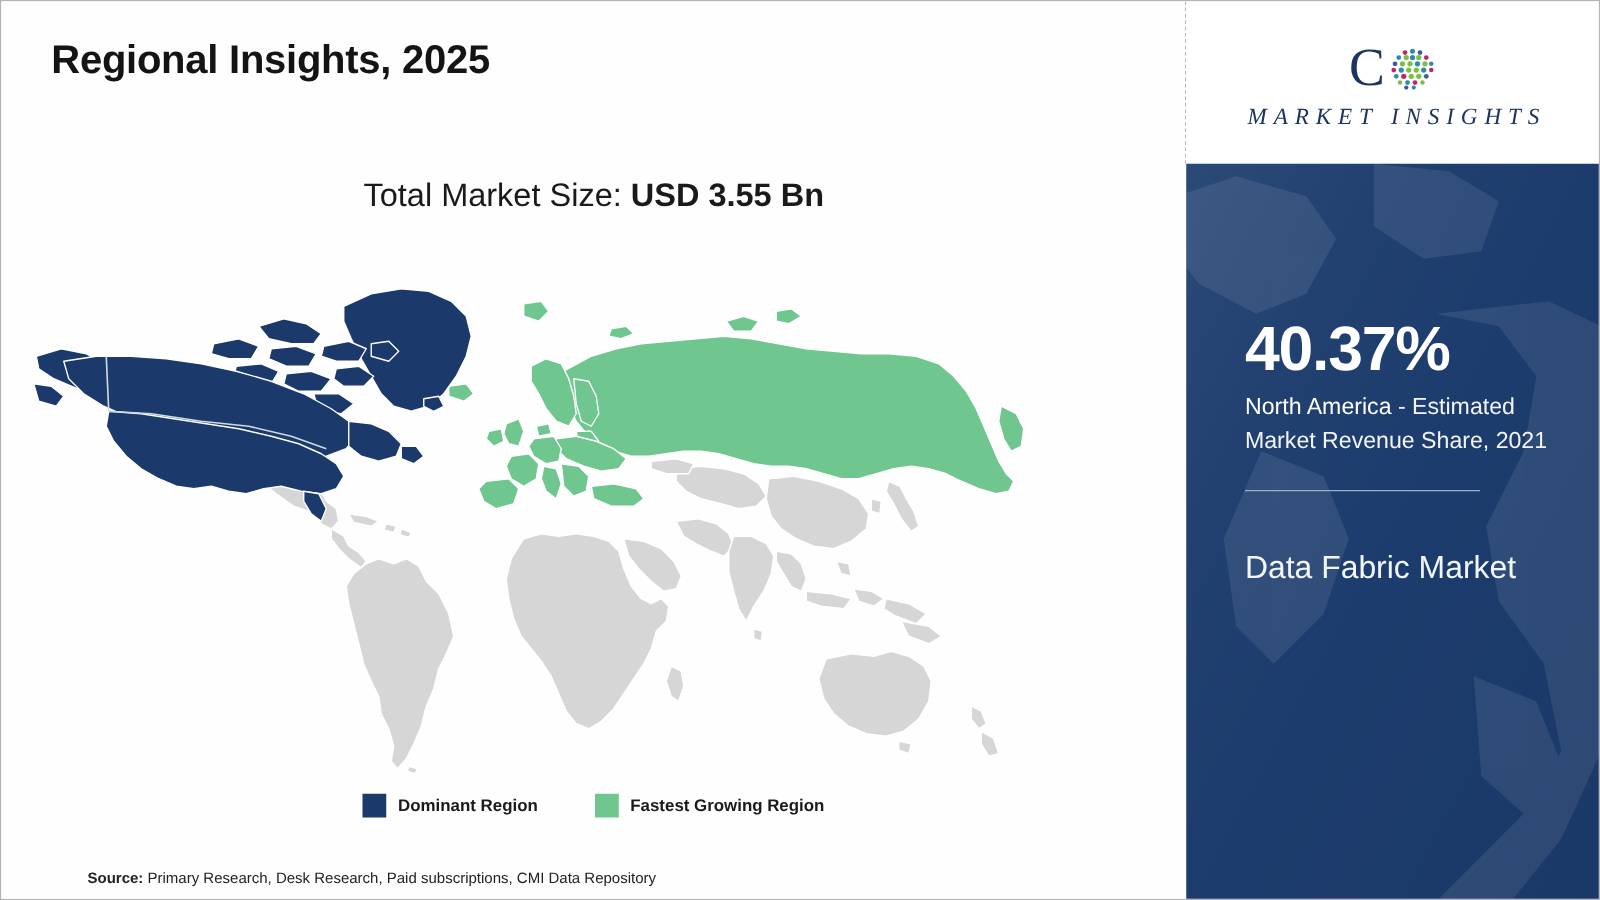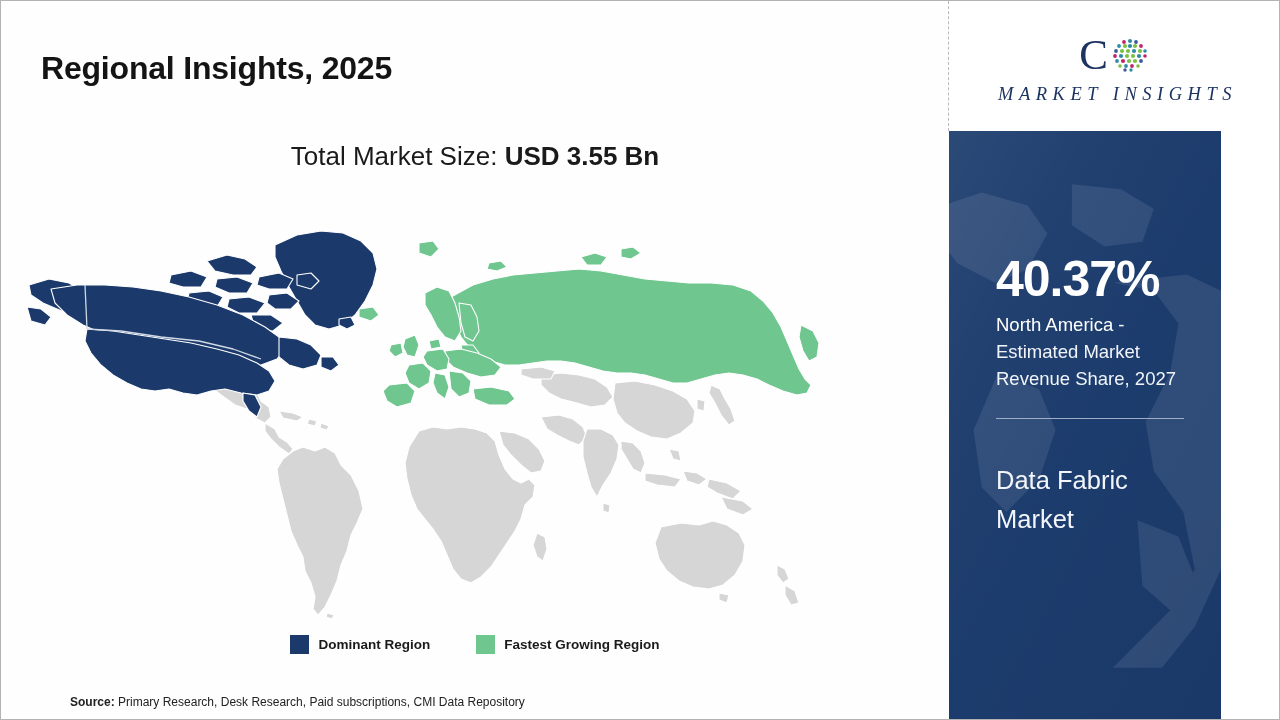--- a/index.html
+++ b/index.html
@@ -17,21 +17,21 @@
     overflow:hidden;
   }
 
   
   #left-pane {
     position:absolute; left:0; top:0;
     width:948px; height:720px;
     background:#fefefe;
   }
   #page-title {
-    position:absolute; left:40px; top:49px;
+    position:absolute; left:40px; top:28px;
     font-size:32px; font-weight:bold; color:#141414;
     letter-spacing:-0.2px;
     font-family:"Liberation Sans", sans-serif;
   }
   #market-size {
     position:absolute; left:0; top:140px; width:948px;
     text-align:center;
     font-size:26px; color:#1a1a1a;
   }
   #market-size .bold { font-weight:bold; }
@@ -86,21 +86,21 @@
   }
   #logo-globe { width:40px; height:40px; margin:0 1px; display:block; }
   #logo-sub {
     font-family:"Liberation Serif", serif;
     font-size:18.5px; color:#1d3461;
     letter-spacing:5.5px; margin-top:2px; padding-left:5px;font-style:italic;
   }
 
   #stat-panel {
     position:absolute; left:948px; top:130px;
-    width:272px; height:590px;
+    width:332px; height:590px;
     background:#1c3c6d;
     overflow:hidden;
   }
   #panel-watermark {
     position:absolute; inset:0;
     opacity:0.085;
   }
   #panel-watermark svg { width:100%; height:100%; display:block; }
   #panel-sheen {
     position:absolute; inset:0;
@@ -344,20 +344,20 @@
           <path d="M60 230 L110 250 L130 300 L110 360 L70 400 L40 370 L30 300 Z"></path>
           <path d="M230 410 L280 430 L300 480 L270 520 L236 490 Z"></path>
         </g>
       </svg>
     </div>
     <div id="panel-sheen"></div>
 
     <div id="panel-body">
       <div id="stat-value">40.37%</div>
       <div id="stat-desc">
-        <span class="region">North America</span><span> - Estimated Market Revenue Share, 2027</span>
+        <span class="region">North America</span><span> - Estimated Market Revenue Share, 2021</span>
       </div>
       <div id="panel-rule"></div>
       <div id="market-name">Data Fabric Market</div>
     </div>
   </div>
 
 </div>
 
 </body></html>

